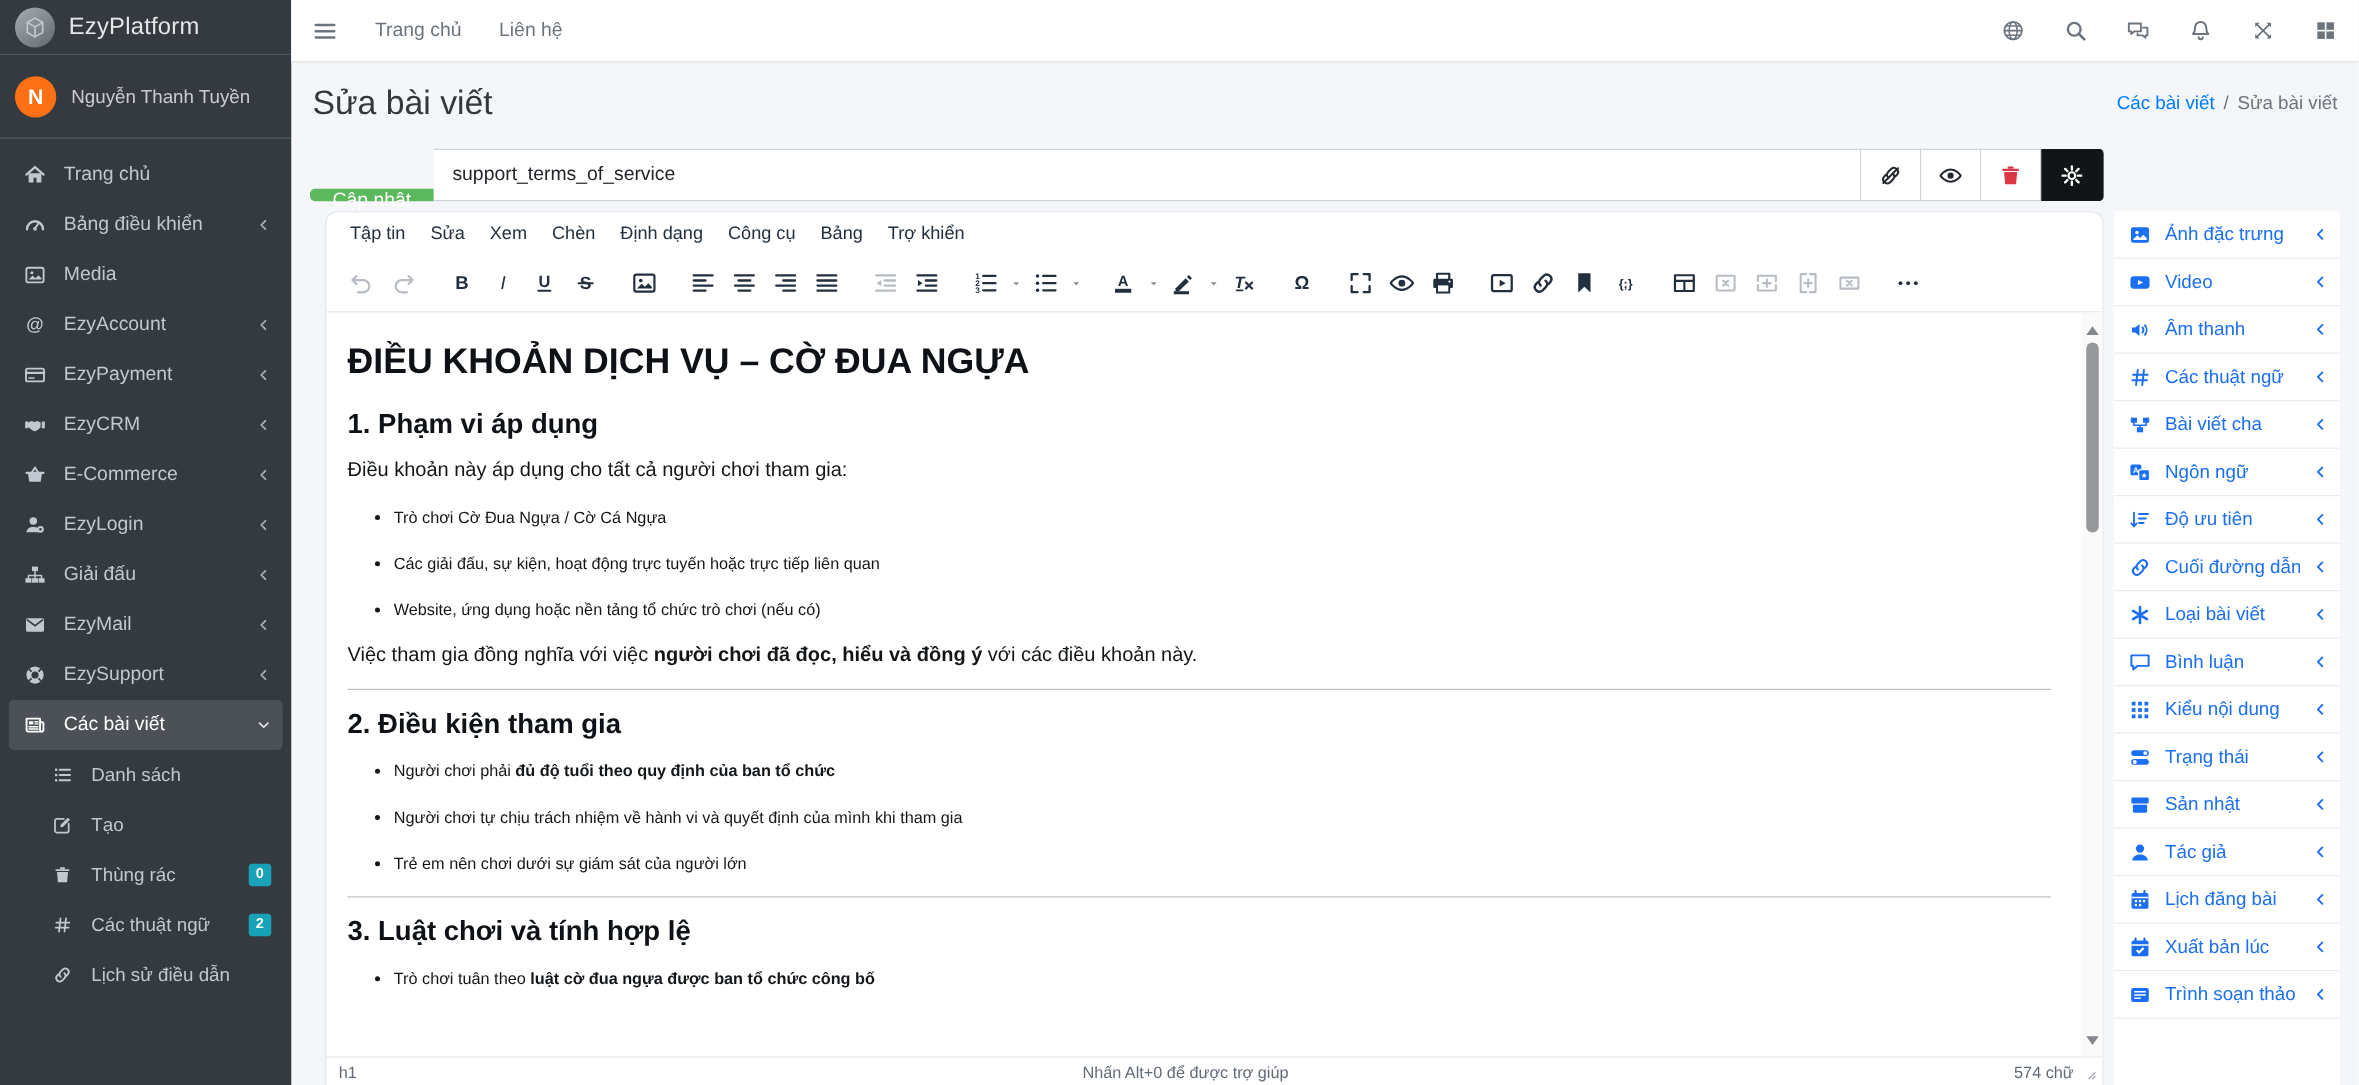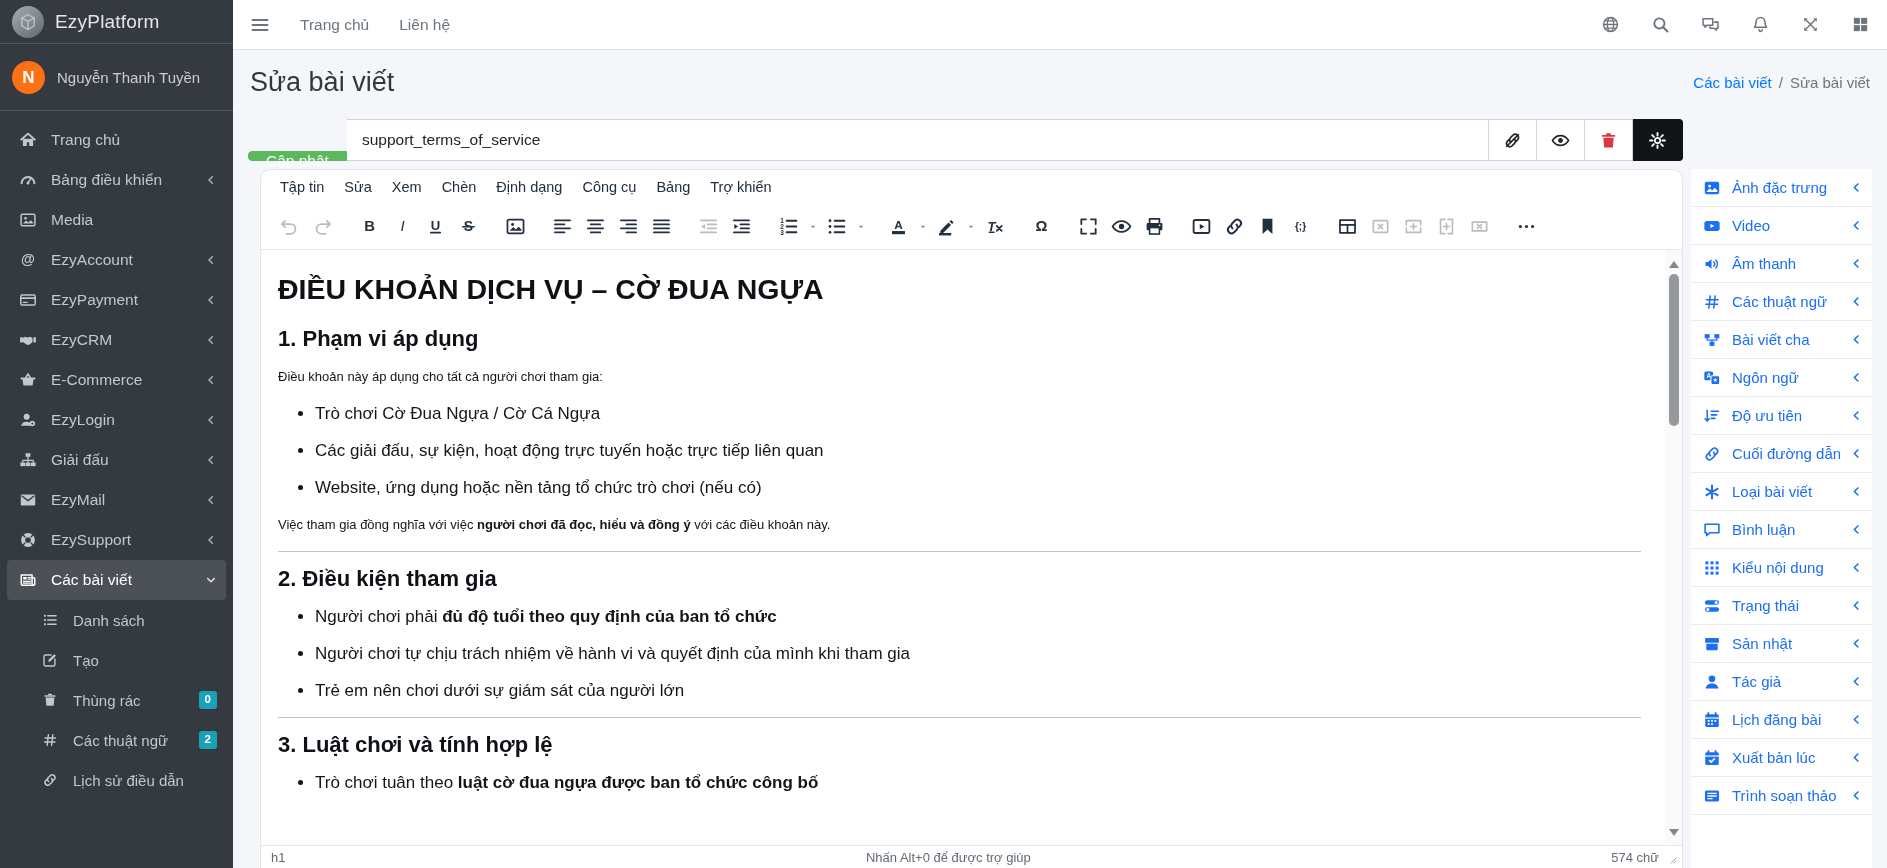--- a/index.html
+++ b/index.html
@@ -57,23 +57,23 @@
   .mce-toolbar { height:46px; flex:0 0 46px; display:flex; align-items:center; padding:0 5px; border-bottom:1px solid #e4e8eb; }
   .tb-group { display:flex; align-items:center; padding:0 7px; }
   .tb-btn { width:33px; height:33px; display:flex; align-items:center; justify-content:center; border-radius:3px; cursor:pointer; color:#222f3e; }
   .tb-btn.disabled { color:#b7bdc3; cursor:default; }
   .tb-caret { width:15px; height:33px; display:flex; align-items:center; justify-content:center; color:#8a9198; cursor:pointer; }
 
   .mce-body { flex:1; min-height:0; display:flex; }
   .doc { flex:1; min-width:0; padding:14px 24px 0 17px; overflow:hidden; color:#131619; cursor:text; }
   .doc h1 { font-size:28.5px; line-height:34px; font-weight:700; margin:8px 0 20px; color:#0e1216; }
   .doc h2 { font-size:22px; line-height:26px; font-weight:700; margin:14px 0 14px; color:#0e1216; }
-  .doc p { font-size:13px; line-height:21px; margin:0 0 16px; }
+  .doc p { font-size:16px; line-height:21px; margin:0 0 16px; }
   .doc ul { margin:0 0 14px; padding-left:37px; }
-  .doc li { font-size:17px; line-height:21px; margin:0 0 16px; }
+  .doc li { font-size:13px; line-height:21px; margin:0 0 16px; }
   .doc hr { border:none; border-top:1px solid #c3c3c3; margin:14px 0 8px; }
   .doc b { font-weight:700; }
 
   
   .vscroll { width:17px; flex:0 0 17px; background:#fafafa; position:relative; }
   .sb-btn { position:absolute; left:0; width:17px; height:17px; display:flex; align-items:center; justify-content:center; cursor:pointer; }
   .sb-btn.up { top:6px; }
   .sb-btn.down { bottom:4px; }
   .tri-up { width:0; height:0; border-left:5px solid transparent; border-right:5px solid transparent; border-bottom:7px solid #83878b; }
   .tri-down { width:0; height:0; border-left:5px solid transparent; border-right:5px solid transparent; border-top:7px solid #83878b; }

